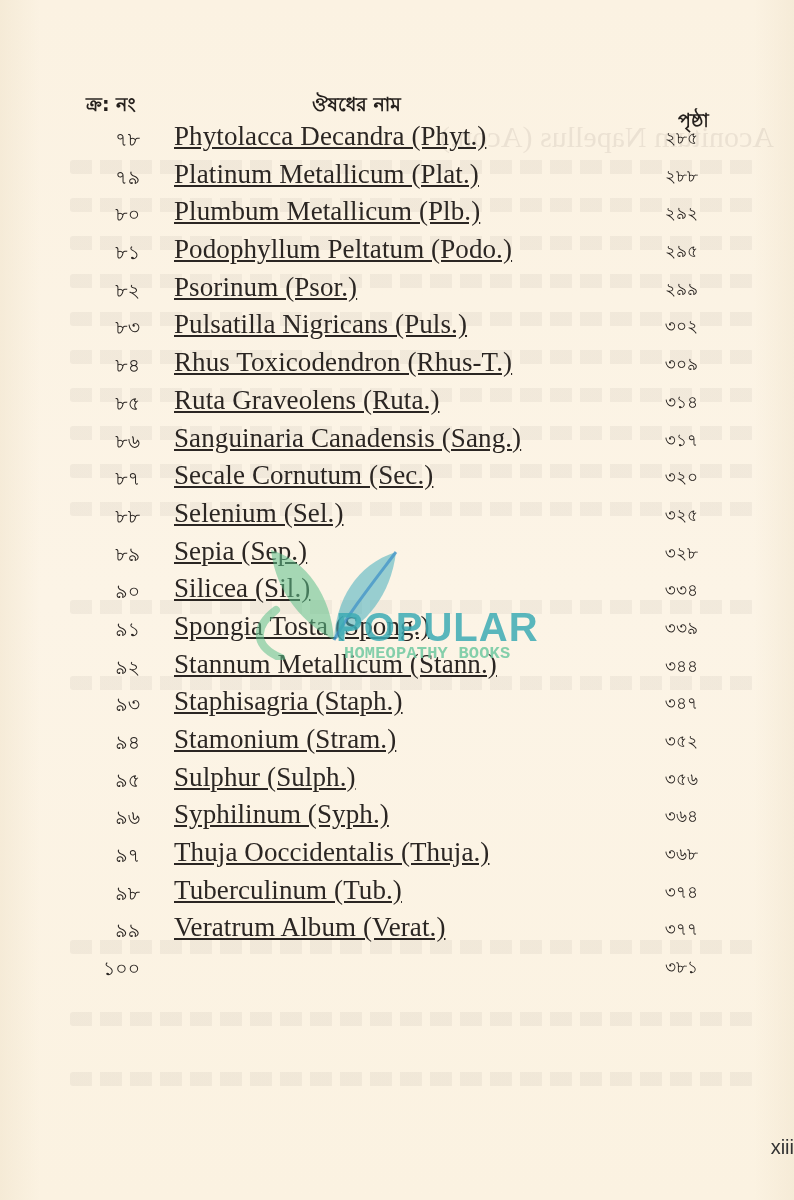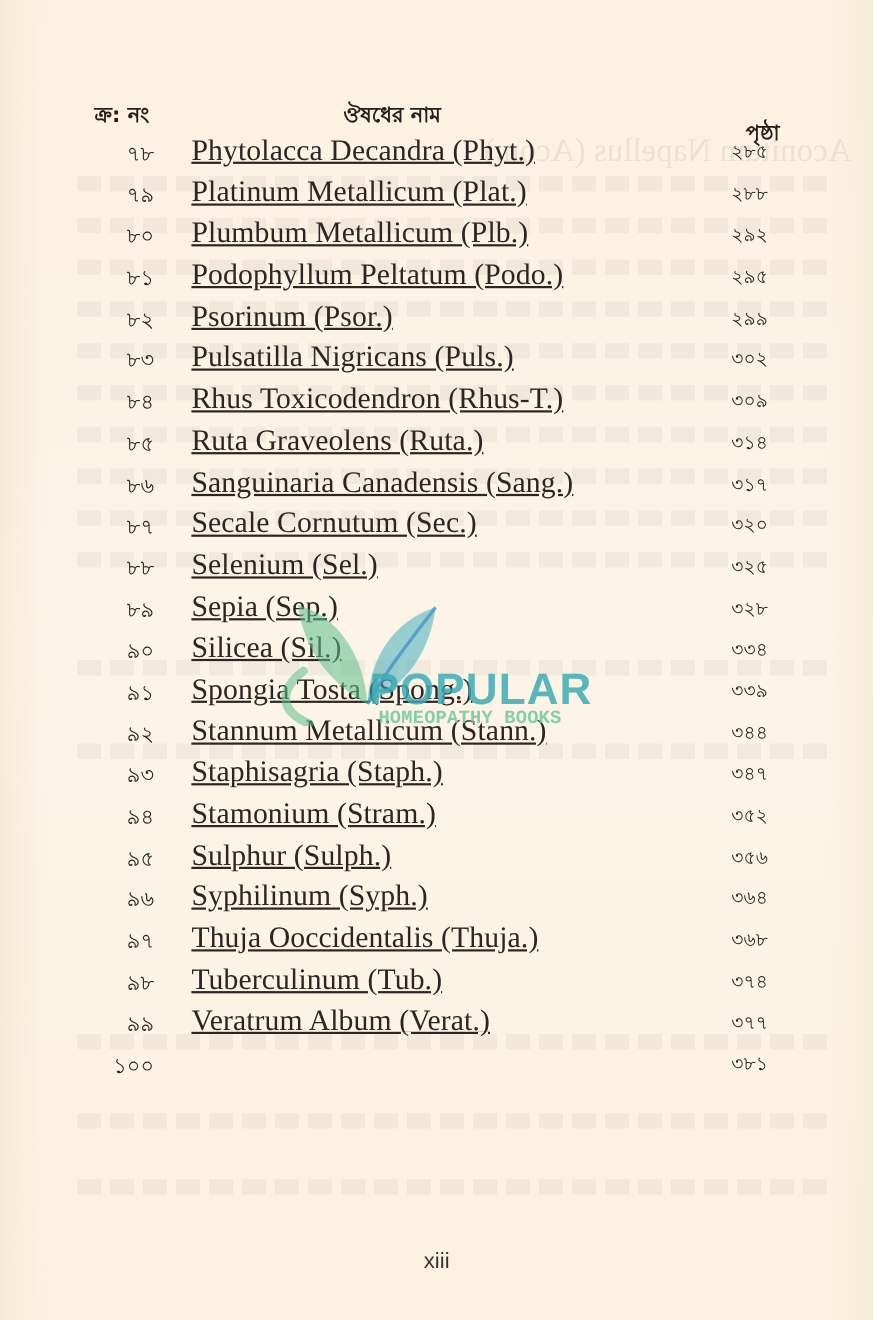--- a/index.html
+++ b/index.html
@@ -94,21 +94,21 @@
       font-family: "DejaVu Sans", sans-serif;
       font-size: 17px;
       color: #2b2623;
       white-space: nowrap;
     }
     .footer {
       position: absolute;
       top: 1136px;
       left: 0;
       width: 794px;
-      text-align: center;
+      text-align: right;
       font-family: "Liberation Sans", sans-serif;
       font-size: 20px;
       color: #333;
     }
     .watermark {
       position: absolute;
       left: 236px;
       top: 540px;
       width: 320px;
       height: 130px;

